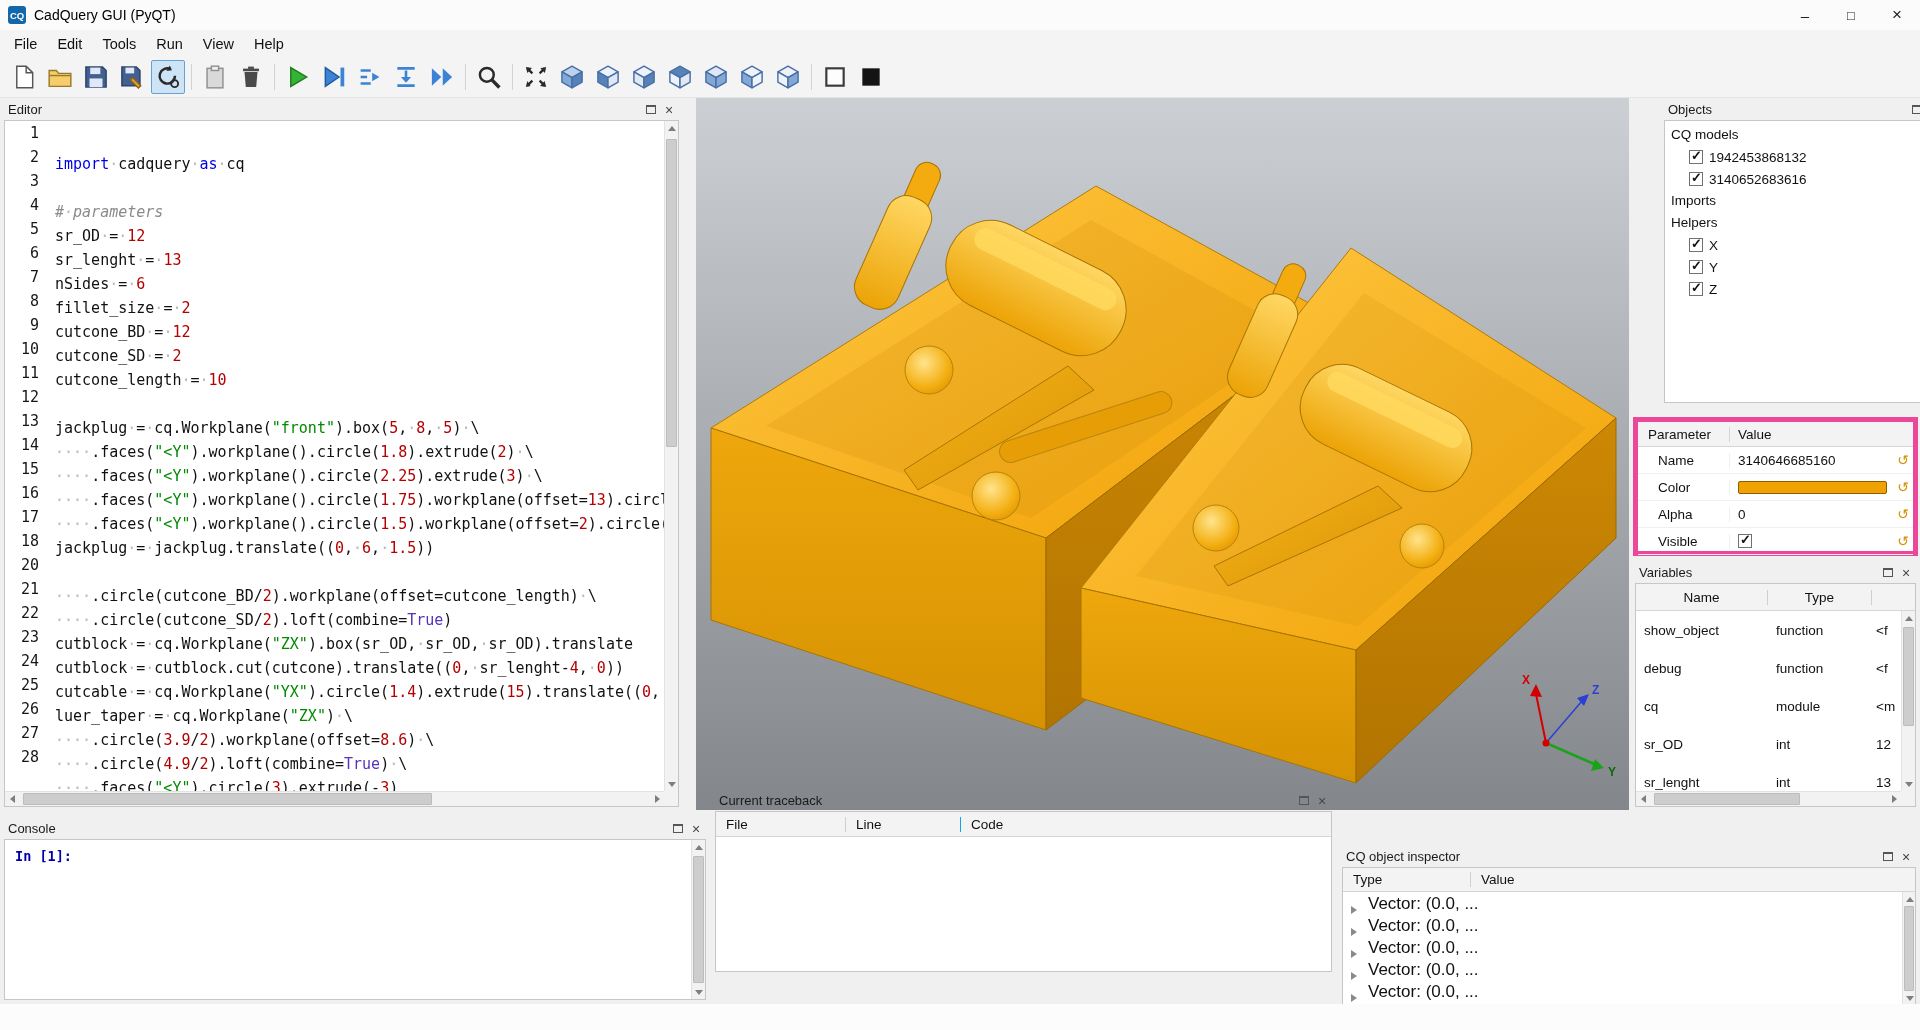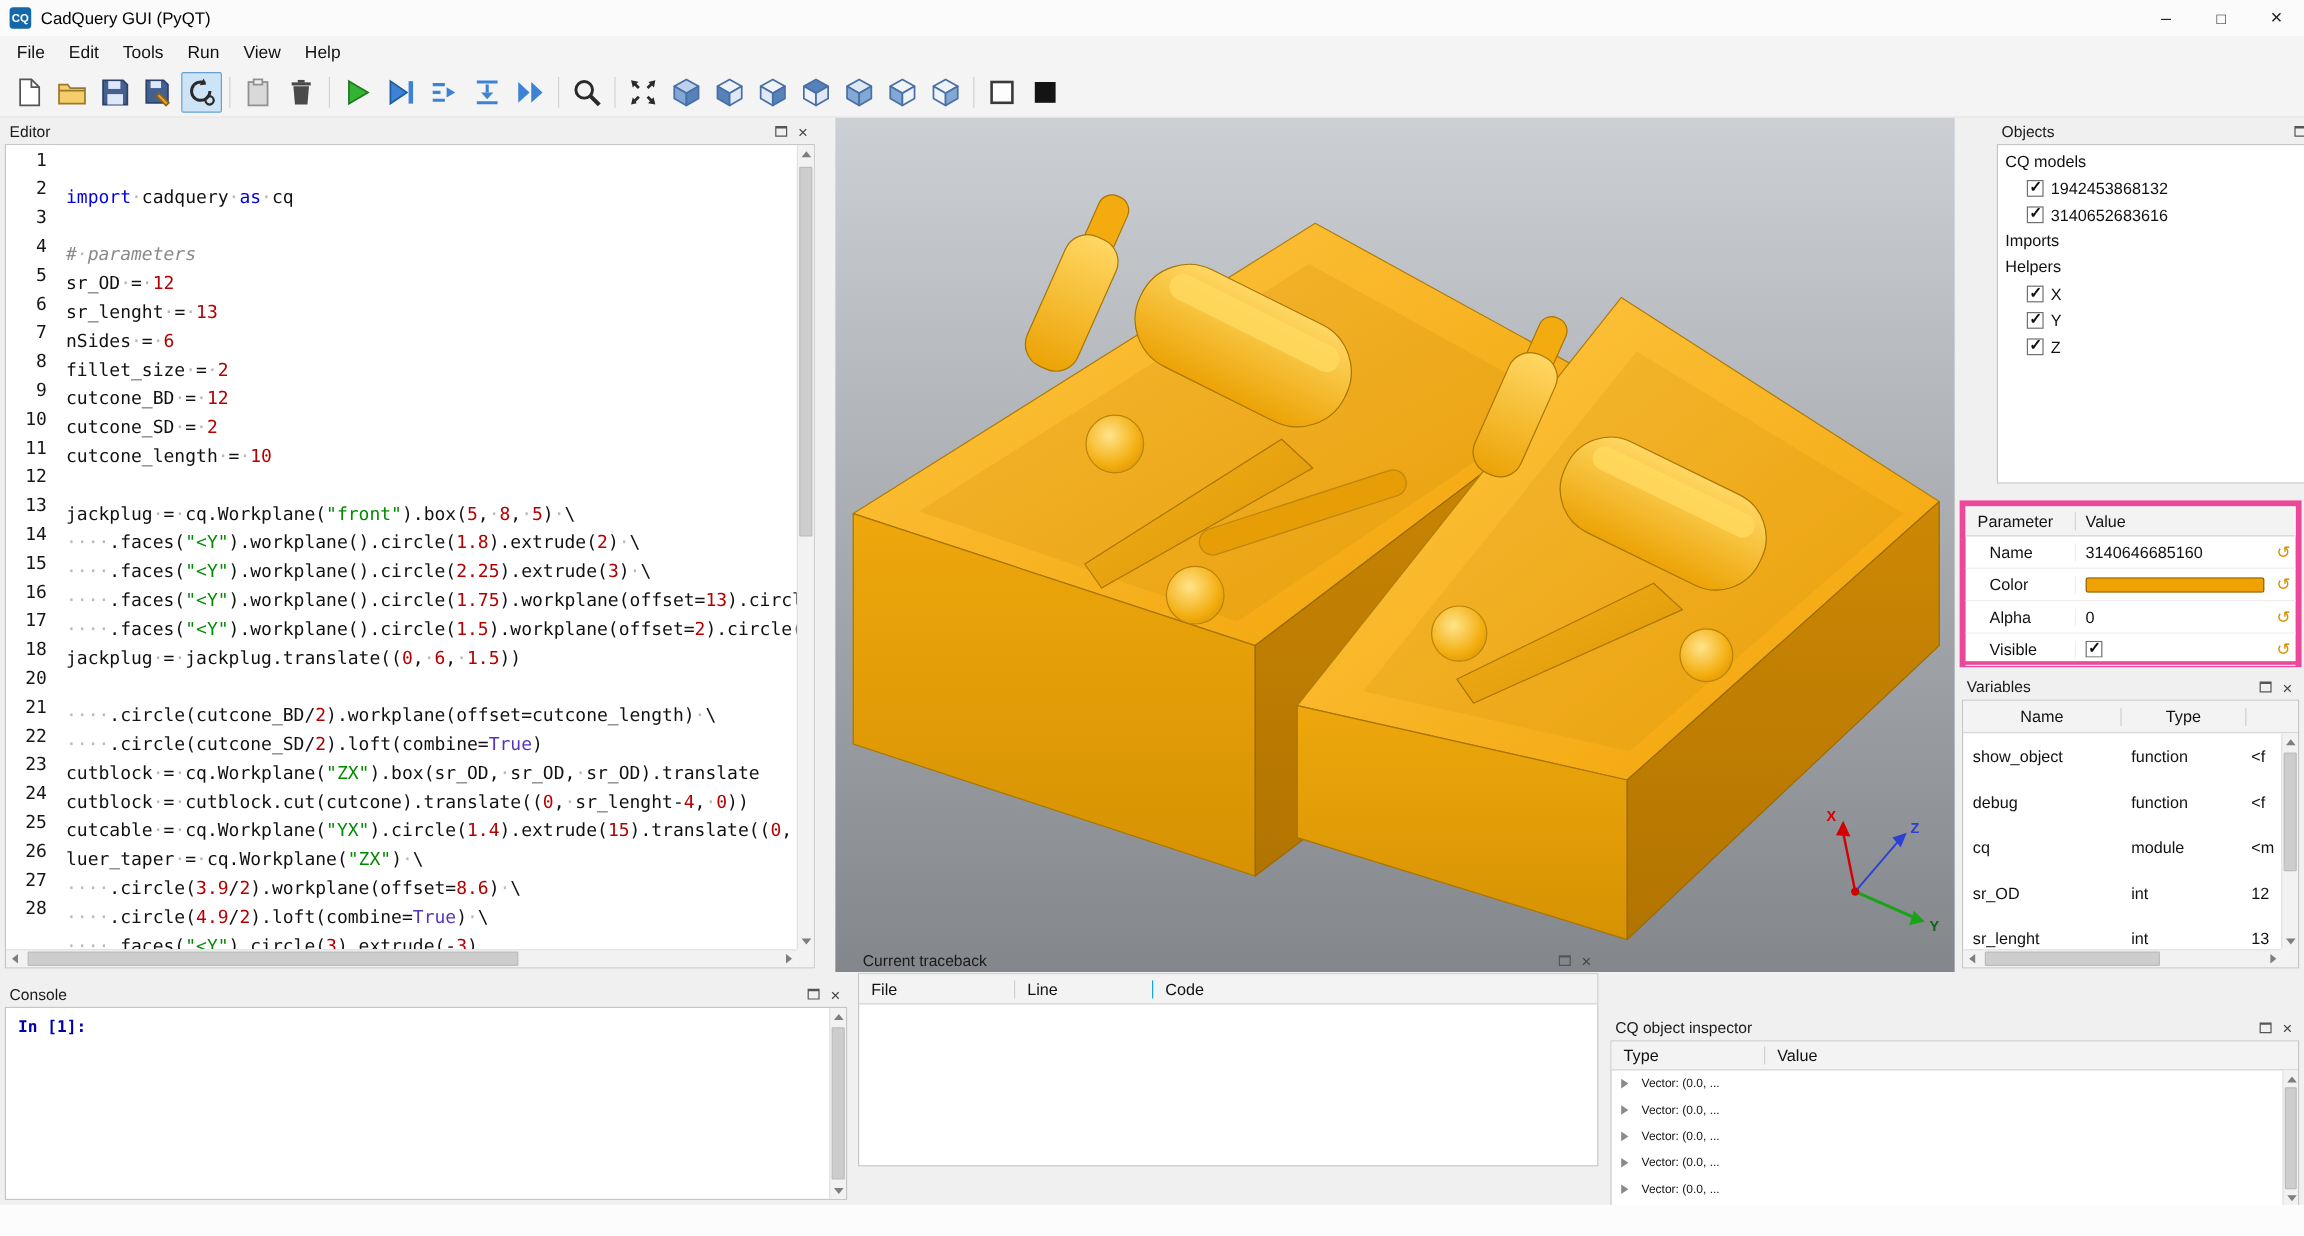--- a/index.html
+++ b/index.html
@@ -112,21 +112,21 @@
     align-items:center; font-size:13.5px; }
   .tb-header .c1 { width:130px; padding-left:10px; border-right:1px solid #cfcfcf; }
   .tb-header .c2 { width:115px; padding-left:10px; border-right:1px solid #0ea5e9; }
   .tb-header .c3 { flex:1; padding-left:10px; }
   #inspector-dock { left:1340px; top:818px; width:578px; height:184px;margin-top:28px; }
   .insp-body { position:absolute; left:2px; right:2px; top:21px; bottom:24px; background:#fff; border:1px solid #c6c6c6; }
   .insp-header { display:flex; height:24px; background:#f3f3f3; border-bottom:1px solid #d5d5d5;
     align-items:center; font-size:13.5px; }
   .insp-header .c1 { width:128px; padding-left:10px; border-right:1px solid #cfcfcf; }
   .insp-header .c2 { flex:1; padding-left:10px; }
-  .insp-row { display:flex; align-items:center; height:22px; font-size:10px; padding-left:8px; }
+  .insp-row { display:flex; align-items:flex-end; height:22px; font-size:17px; padding-left:8px; }
   .tri-exp { width:0; height:0; border:4px solid transparent; border-left:6px solid #8a8a8a; margin-right:7px; flex:none; }
   .insp-tabs { position:absolute; left:2px; right:2px; bottom:2px; height:22px; display:flex;
     align-items:flex-start; gap:3px; padding-left:3px; }
   .tab { font-size:12.5px; padding:3px 10px 4px; border:1px solid #ababab; background:#eaeaea; color:#222; }
   .tab.active { background:#fff; border-color:#8f8f8f; }
 
   .bottom-strip { position:absolute; left:0; right:0; top:1004px; bottom:0; background:#fcfcfc; }
 </style>
 </head>
 <body>

